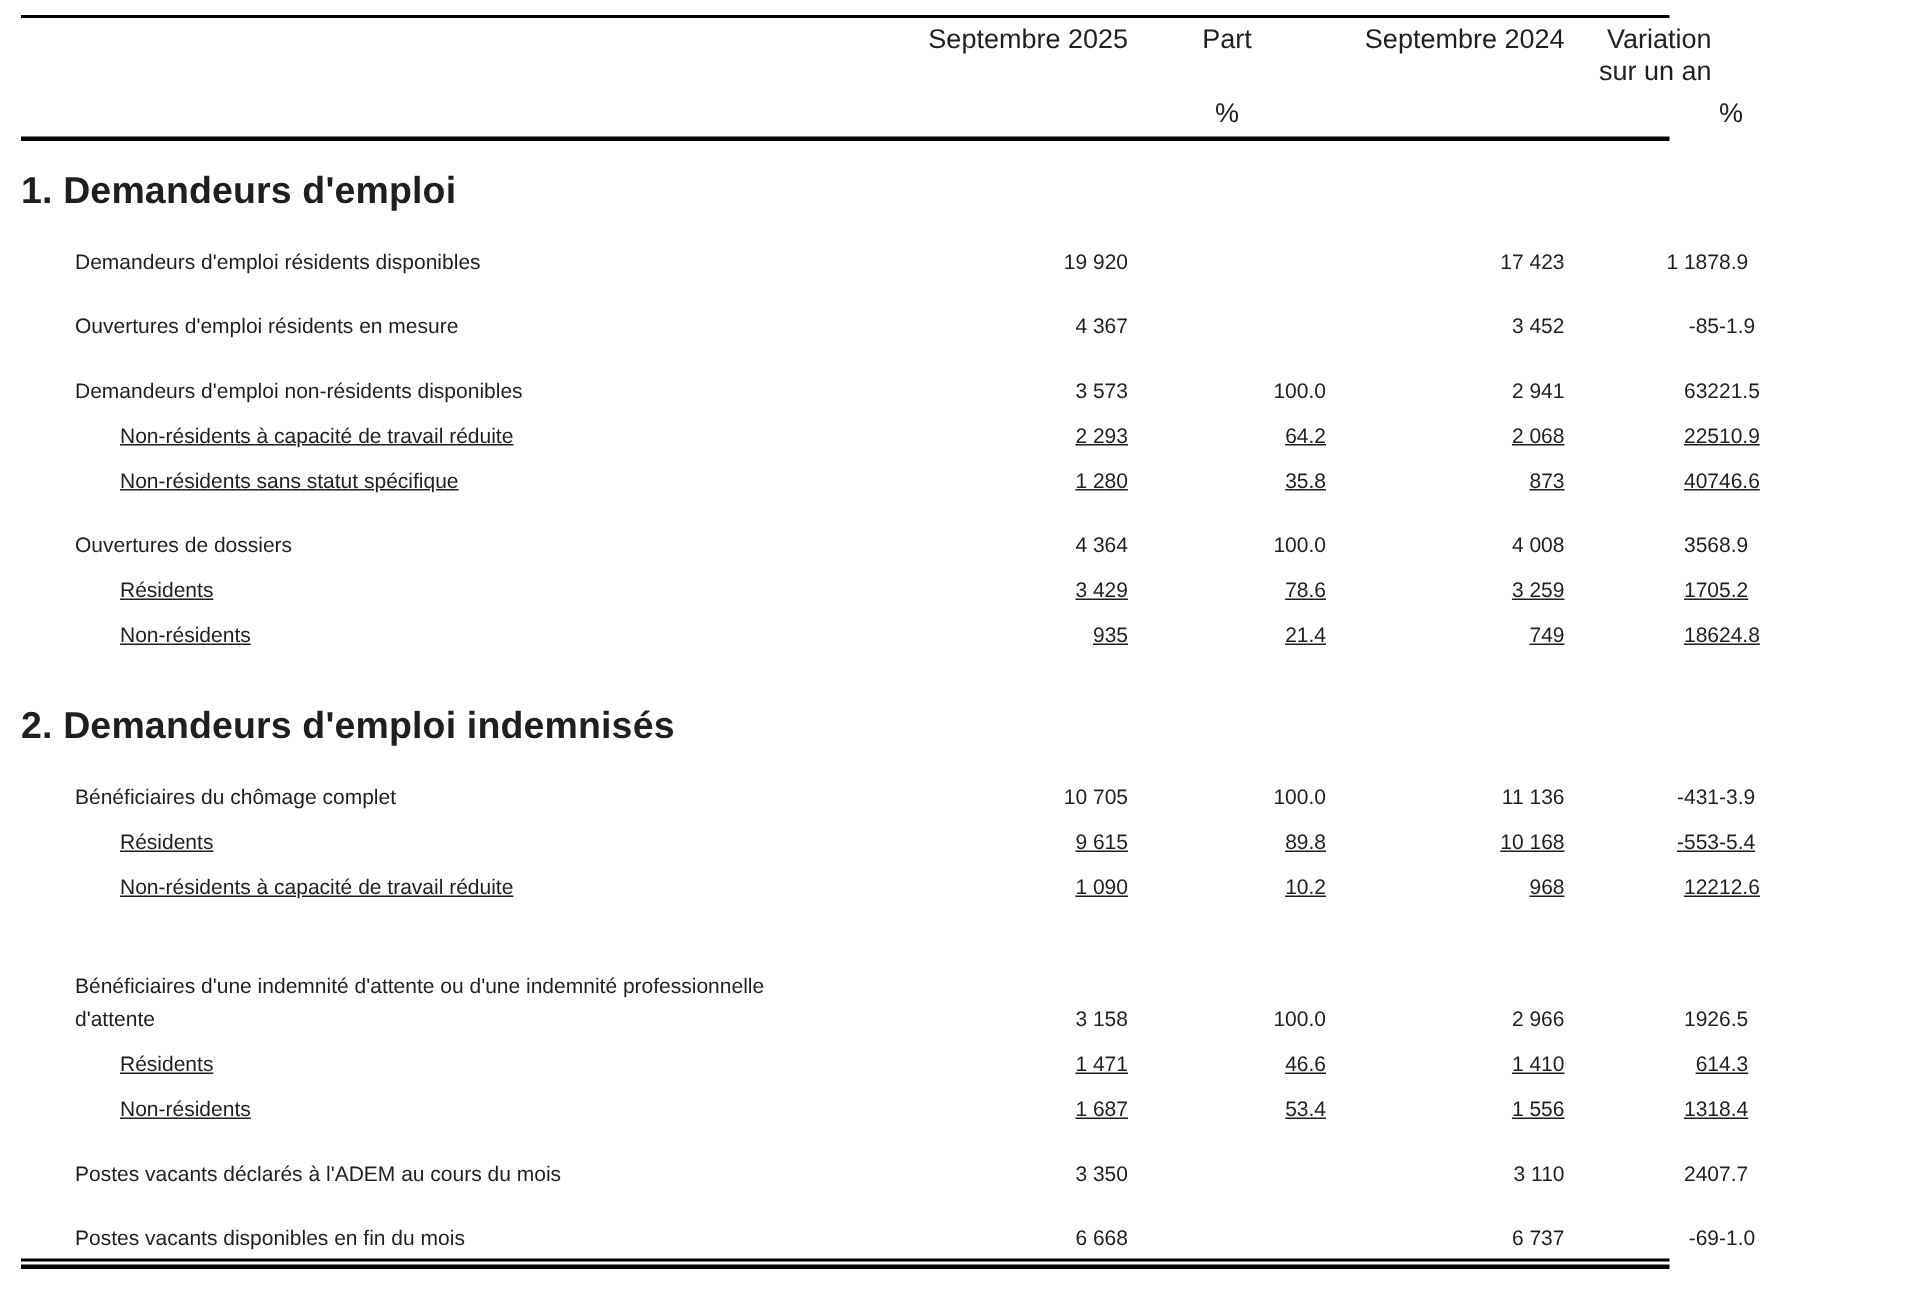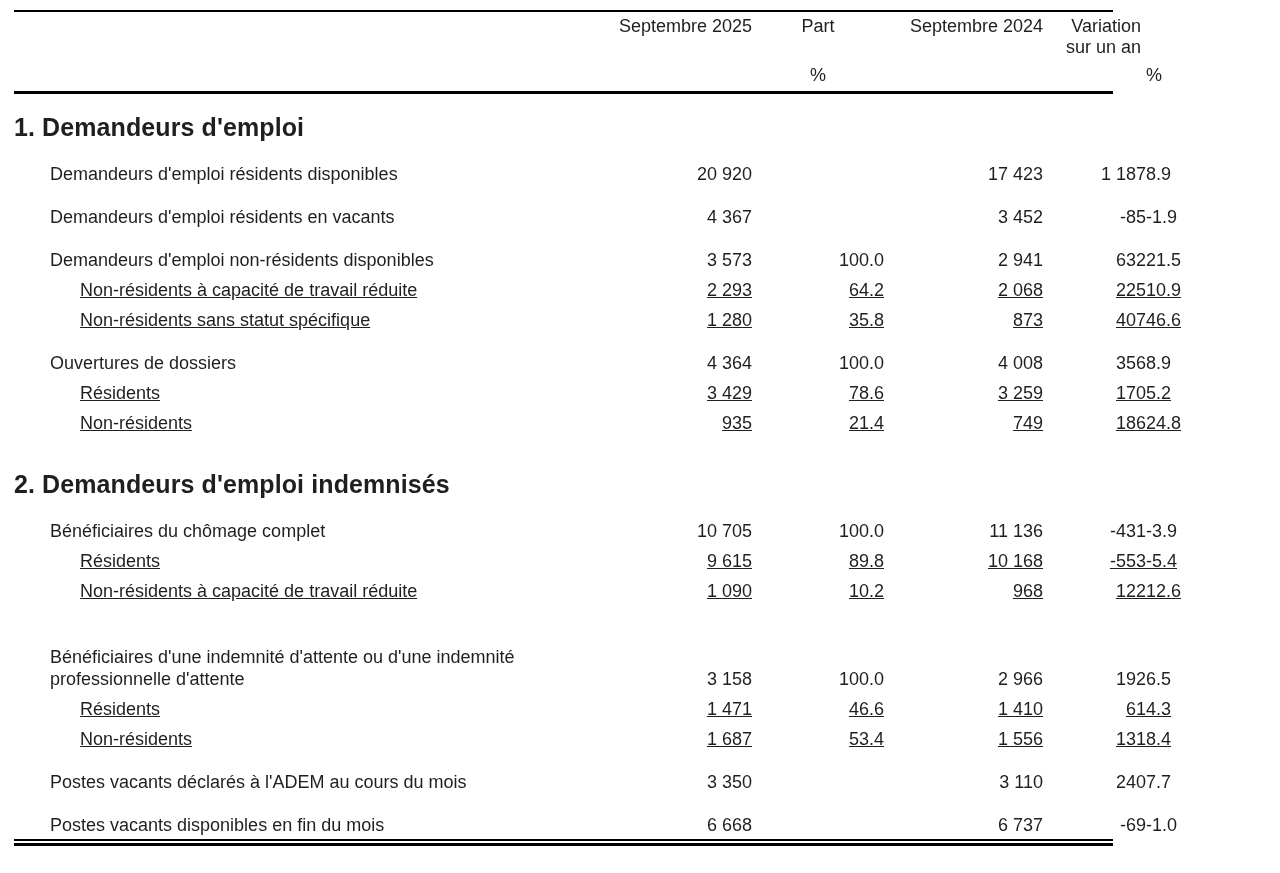--- a/index.html
+++ b/index.html
@@ -36,21 +36,21 @@
 
   
   .section-title {
     font-size: 25px;
     font-weight: bold;
     margin-top: 36px;
     letter-spacing: 0.1px;
   }
   .section-title.first { margin-top: 19px; }
 
-  .row { font-size: 18px; line-height: 22px; }
+  .row { font-size: 14px; line-height: 22px; }
   .row.main { padding-top: 21px; }
   .row.sub  { padding-top: 8px; text-decoration: underline; }
   .row.gap-before { padding-top: 44px; }
 
   .label { text-align: left; padding-right: 10px; }
   .ind1 .label { padding-left: 36px; }
   .ind2 .label { padding-left: 66px; }
 
   .num { text-align: right; white-space: nowrap; }
   .c-varpct { padding-right: 5px; }
@@ -75,28 +75,28 @@
       <div class="h-var-unit">%</div>
     </div>
   </div>
 
   <div class="rule-header"></div>
 
   <div id="table-body">
       <div class="section-title first">1. Demandeurs d'emploi</div>
       <div class="row grid ind1 main">
         <div class="label">Demandeurs d'emploi résidents disponibles</div>
-        <div class="num c-2025">20 920</div>
+        <div class="num c-2025">19 920</div>
         <div class="num c-part"></div>
         <div class="num c-2024">17 423</div>
         <div class="num c-var">1 187</div>
         <div class="num c-varpct">8.9</div>
       </div>
       <div class="row grid ind1 main">
-        <div class="label">Demandeurs d'emploi résidents en vacants</div>
+        <div class="label">Ouvertures d'emploi résidents en mesure</div>
         <div class="num c-2025">4 367</div>
         <div class="num c-part"></div>
         <div class="num c-2024">3 452</div>
         <div class="num c-var">-85</div>
         <div class="num c-varpct">-1.9</div>
       </div>
       <div class="row grid ind1 main">
         <div class="label">Demandeurs d'emploi non-résidents disponibles</div>
         <div class="num c-2025">3 573</div>
         <div class="num c-part">100.0</div>

